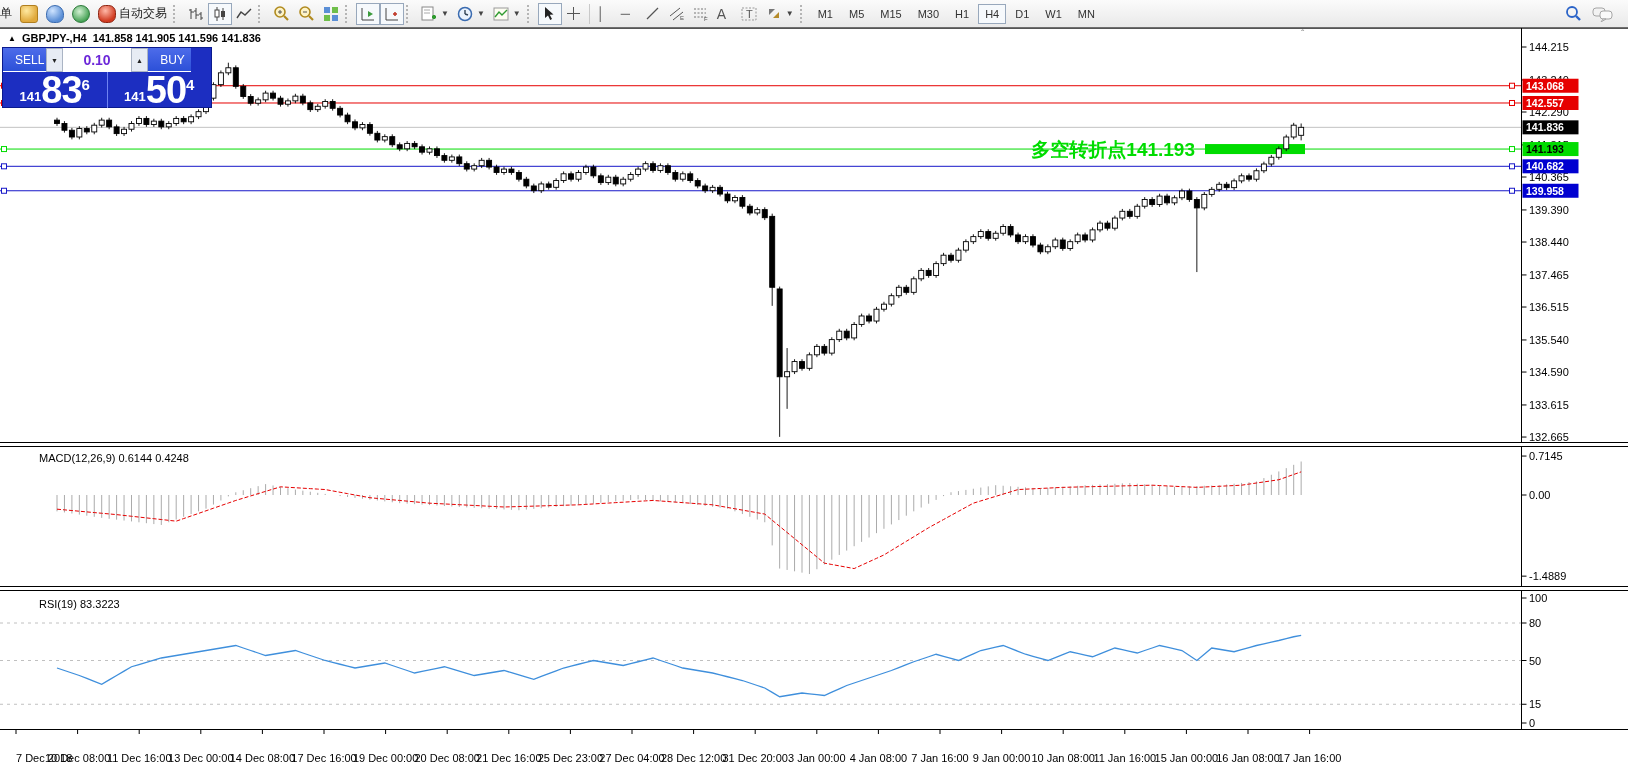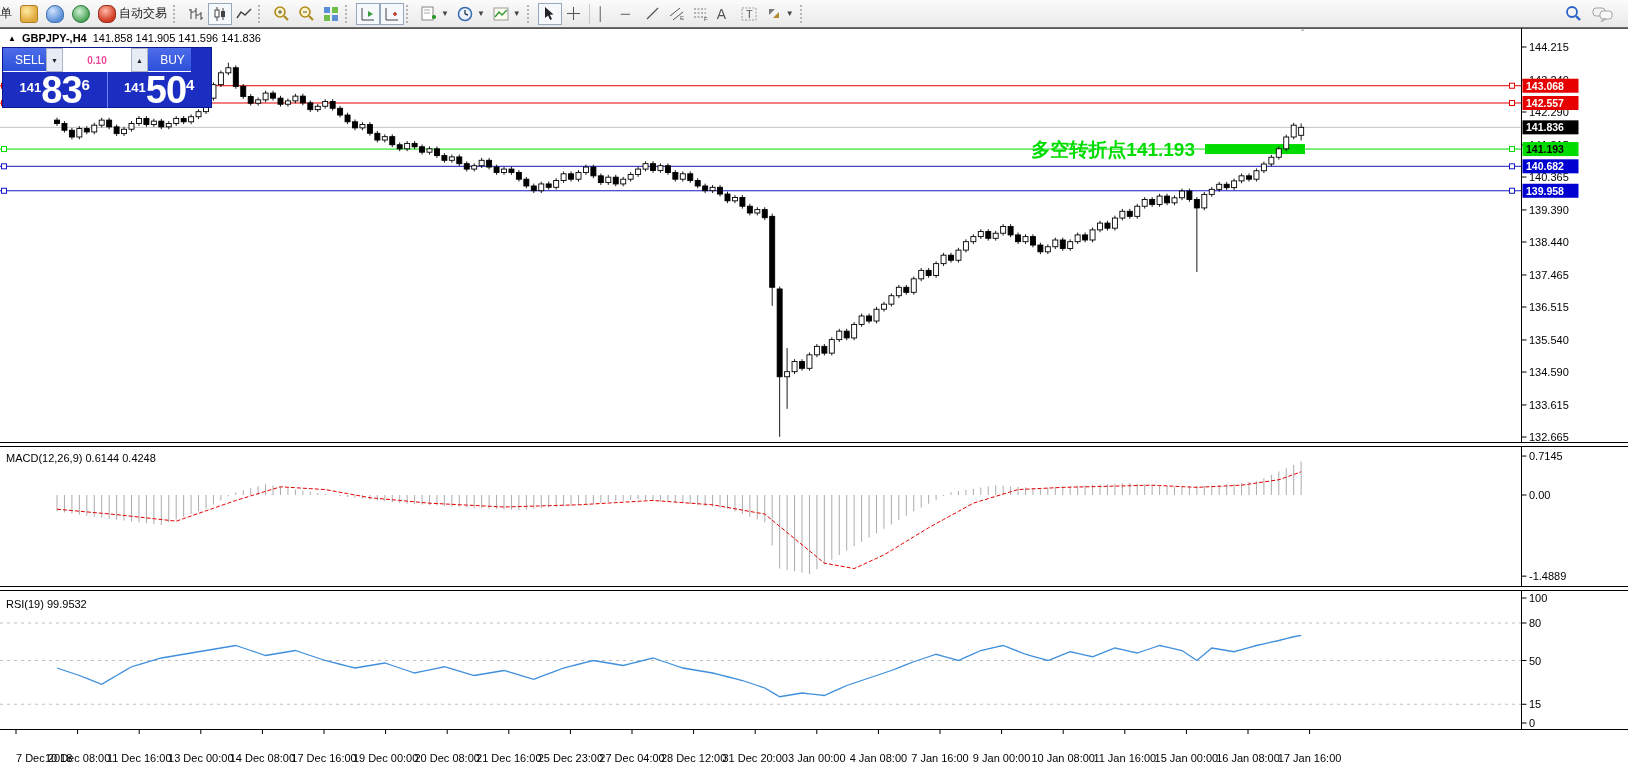--- a/index.html
+++ b/index.html
@@ -28,39 +28,39 @@
   .mi-gold{background:radial-gradient(circle at 35% 30%,#ffe9a0,#e0a93c 70%);border:1px solid #b07f20;}
   .mi-blue{background:radial-gradient(circle at 35% 30%,#cfe4ff,#5b8fd6 70%);border:1px solid #3a6bb0;border-radius:50% 50% 40% 40%;}
   .mi-globe{background:radial-gradient(circle at 40% 35%,#d2f0d2,#3f9e4f 75%);border:1px solid #2c7a3a;border-radius:50%;}
   .mi-red{background:radial-gradient(circle at 40% 30%,#ffb9a8,#d03a20 70%);border:1px solid #8f2410;border-radius:40%;}
   
   .chart-area{position:absolute;left:0;top:28px;width:1628px;height:747px;background:#fff;}
   .panel{position:absolute;left:0;width:1628px;}
   svg{display:block;font-family:"Liberation Sans",sans-serif;}
   .splitter{position:absolute;left:0;width:1628px;height:5px;background:#fff;
     border-top:1px solid #000;border-bottom:1px solid #000;box-sizing:border-box;cursor:row-resize;}
-  .pane-label{position:absolute;left:6px;font-size:11px;color:#000;white-space:pre;}
+  .pane-label{position:absolute;left:0;font-size:11px;color:#000;white-space:pre;padding-left:39px;}
   .chart-title{position:absolute;left:8px;top:4px;font-size:11px;font-weight:bold;color:#000;
     display:flex;align-items:center;gap:6px;}
   .collapse{font-size:8px;color:#000;}
   .shift-caret{position:absolute;left:1301px;top:1px;font-size:10px;color:#888;}
   
   .trade-panel{position:absolute;left:2px;top:19px;width:210px;height:61px;
     background:#1c2ec1;border:1px solid #0a1a8e;box-sizing:border-box;color:#fff;}
   .tp-top{display:flex;height:24px;}
   .tp-btn{width:43px;background:linear-gradient(#4d6cea,#2c50d8);border:none;border-bottom:1px solid #fff;
     color:#fff;font-size:12px;font-family:"Liberation Sans",sans-serif;padding-left:12px;}
   .tp-spin{width:17px;background:#e7ecf4;border:1px solid #aab4c4;box-sizing:border-box;
     font-size:7px;color:#222;display:flex;align-items:center;justify-content:center;}
-  .tp-lot{width:68px;background:#fff;color:#ec4899;font-size:10px;display:flex;
+  .tp-lot{width:68px;background:#fff;color:#6d28d9;font-size:14px;display:flex;
     align-items:center;justify-content:center;font-weight:bold;}
   .tp-prices{display:flex;height:36px;}
   .tp-half{flex:1;display:flex;align-items:flex-end;justify-content:center;padding-bottom:2px;}
   .tp-half.sell{border-right:1px solid #6f83f2;}
-  .p-sm{font-size:13px;font-weight:bold;line-height:1;margin-bottom:12px;}
+  .p-sm{font-size:13px;font-weight:bold;line-height:1;margin-bottom:3px;}
   .p-big{font-size:38px;font-weight:bold;line-height:0.85;letter-spacing:-1px;text-align:right;}
   .p-sup{font-size:15px;font-weight:bold;line-height:1;margin-bottom:14px;}
 </style>
 </head>
 <body>
 
 <div class="window">
 
   <div class="toolbar">
     <span class="tb-label">单</span>
@@ -259,20 +259,31 @@
         <span class="ic">
       <svg width="16" height="15">
             <polygon points="3,3 9,3 3,9" fill="#777"></polygon>
             <polygon points="13,12 7,12 13,6" fill="#b58b2a"></polygon>
           </svg>
         </span>
         <span class="dd">▼</span>
       </button>
 
     <span class="grip"></span>
+    <div id="tf-group" style="display:flex;gap:2px;">
+        <button class="tf-btn">M1</button>
+        <button class="tf-btn">M5</button>
+        <button class="tf-btn">M15</button>
+        <button class="tf-btn">M30</button>
+        <button class="tf-btn">H1</button>
+        <button class="tf-btn active">H4</button>
+        <button class="tf-btn">D1</button>
+        <button class="tf-btn">W1</button>
+        <button class="tf-btn">MN</button>
+      </div>
 
     <div class="tb-right">
       <span class="ic">
         <svg width="17" height="17">
             <circle cx="7" cy="7" r="5" fill="none" stroke="#2a63c8" stroke-width="1.8"></circle>
             <line x1="11" y1="11" x2="15" y2="15" stroke="#2a63c8" stroke-width="2.4"></line>
           </svg>
         </span>
       <span class="ic">
         <svg width="22" height="16">
@@ -681,21 +692,21 @@
           <rect x="1522.5" y="114.05293999999972" width="56" height="14" fill="#00dc00"></rect>
           <text x="1526" y="125.05293999999972" font-size="10.5" font-weight="bold" fill="#000000">141.193</text>
           <rect x="1522.5" y="131.30941000000053" width="56" height="14" fill="#0000d0"></rect>
           <text x="1526" y="142.30941000000053" font-size="10.5" font-weight="bold" fill="#ffffff">140.682</text>
           <rect x="1522.5" y="155.75889000000018" width="56" height="14" fill="#0000d0"></rect>
           <text x="1526" y="166.75889000000018" font-size="10.5" font-weight="bold" fill="#ffffff">139.958</text>
         </svg>
       <div class="chart-title">
         <span class="collapse">▲</span>
         <span>GBPJPY-,H4</span>
-        <span style="font-weight:normal;">141.858 141.905 141.596 141.836</span>
+        <span style="font-weight:bold;">141.858 141.905 141.596 141.836</span>
       </div>
       <div class="shift-caret">ˆ</div>
 
       <div class="trade-panel">
         <div class="tp-top">
           <button class="tp-btn">SELL</button>
           <div class="tp-spin">▼</div>
           <div class="tp-lot">0.10</div>
           <div class="tp-spin">▲</div>
           <button class="tp-btn">BUY</button>
@@ -912,21 +923,21 @@
           <line x1="1521.5" y1="32" x2="1526.5" y2="32" stroke="#000"></line>
           <text x="1529" y="36" font-size="11" fill="#000">80</text>
           <line x1="1521.5" y1="69.5" x2="1526.5" y2="69.5" stroke="#000"></line>
           <text x="1529" y="73.5" font-size="11" fill="#000">50</text>
           <line x1="1521.5" y1="113.25" x2="1526.5" y2="113.25" stroke="#000"></line>
           <text x="1529" y="117.25" font-size="11" fill="#000">15</text>
           <line x1="1521.5" y1="132" x2="1526.5" y2="132" stroke="#000"></line>
           <text x="1529" y="136" font-size="11" fill="#000">0</text>
           <polyline points="57,77 64.45,79.5 71.9,82 79.35,84.5 86.8,87.41666666666669 94.25,90.33333333333331 101.7,93.25 109.15,88.875 116.6,84.5 124.05,80.125 131.5,75.75 138.95,73.5625 146.4,71.375 153.85000000000002,69.1875 161.3,67 168.75,65.75 176.2,64.5 183.65,63.25 191.1,62 198.55,60.75 206,59.5 213.45000000000002,58.25 220.9,57 228.35,55.75 235.8,54.5 243.25,57 250.70000000000002,59.5 258.15,62 265.6,64.5 273.05,63.25 280.5,62 287.95000000000005,60.75 295.4,59.5 302.85,62 310.3,64.5 317.75,67 325.2,69.5 332.65000000000003,71.375 340.1,73.25 347.55,75.125 355,77 362.45,75.75 369.90000000000003,74.5 377.35,73.25 384.8,72 392.25,74.5 399.7,77 407.15000000000003,79.5 414.6,82 422.05,80.4375 429.5,78.875 436.95,77.3125 444.40000000000003,75.75 451.85,77.9375 459.3,80.125 466.75,82.3125 474.2,84.5 481.65000000000003,83.25 489.1,82 496.55,80.75 504,79.5 511.45,81.6875 518.9000000000001,83.875 526.35,86.0625 533.8,88.25 541.25,85.4375 548.7,82.625 556.1500000000001,79.8125 563.6,77 571.0500000000001,75.125 578.5,73.25 585.95,71.375 593.4,69.5 600.85,70.75 608.3000000000001,72 615.75,73.25 623.2,74.5 630.65,72.625 638.1,70.75 645.5500000000001,68.875 653,67 660.45,69.5 667.9,72 675.35,74.5 682.8000000000001,77 690.25,78.25 697.7,79.5 705.15,80.75 712.6,82 720.0500000000001,83.875 727.5,85.75 734.95,87.625 742.4,89.5 749.85,92 757.3000000000001,94.5 764.75,97 772.2,101.375 779.65,105.75 787.1,104.5 794.5500000000001,103.25 802,102 809.45,102.83333333333334 816.9,103.66666666666666 824.35,104.5 831.8000000000001,101.16666666666666 839.25,97.83333333333334 846.7,94.5 854.15,92 861.6,89.5 869.0500000000001,87 876.5,84.5 883.95,82 891.4,79.5 898.85,76.58333333333333 906.3000000000001,73.66666666666667 913.75,70.75 921.2,68.25 928.65,65.75 936.1,63.25 943.5500000000001,65.33333333333333 951,67.41666666666667 958.45,69.5 965.9,66.16666666666667 973.35,62.83333333333333 980.8000000000001,59.5 988.25,57.83333333333333 995.7,56.16666666666667 1003.15,54.5 1010.6,57.41666666666667 1018.0500000000001,60.33333333333333 1025.5,63.25 1032.95,65.33333333333333 1040.4,67.41666666666667 1047.85,69.5 1055.3000000000002,66.58333333333333 1062.75,63.66666666666667 1070.2,60.75 1077.65,62.41666666666667 1085.1000000000001,64.08333333333333 1092.55,65.75 1100,62.83333333333333 1107.45,59.91666666666667 1114.9,57 1122.3500000000001,58.66666666666667 1129.8,60.33333333333333 1137.25,62 1144.7,59.5 1152.15,57 1159.6000000000001,54.5 1167.05,56.16666666666667 1174.5,57.83333333333333 1181.95,59.5 1189.4,64.5 1196.8500000000001,69.5 1204.3,63.25 1211.75,57 1219.2,58.25 1226.65,59.5 1234.1000000000001,60.75 1241.55,58.66666666666667 1249,56.58333333333333 1256.45,54.5 1263.9,52.83333333333333 1271.3500000000001,51.16666666666666 1278.8,49.5 1286.25,47.625 1293.7,45.75 1301.15,44.300000000000004" fill="none" stroke="#3f8fdc" stroke-width="1.3"></polyline>
         </svg>
-      <div class="pane-label" style="top:7px;"><span>RSI(19)</span> <span>99.9532</span></div>
+      <div class="pane-label" style="top:7px;"><span>RSI(19)</span> <span>83.3223</span></div>
     </div>
 
     <div class="panel" style="top:701px;height:57px;">
       <svg id="time-svg" width="1628" height="46">
           <line x1="0" y1="0.5" x2="1628" y2="0.5" stroke="#000"></line>
           <line x1="16" y1="0" x2="16" y2="5" stroke="#000"></line>
           <text x="16" y="33" font-size="11" fill="#000" text-anchor="start">7 Dec 2018</text>
           <line x1="77.6" y1="0" x2="77.6" y2="5" stroke="#000"></line>
           <text x="77.6" y="33" font-size="11" fill="#000" text-anchor="middle">10 Dec 08:00</text>
           <line x1="139.2" y1="0" x2="139.2" y2="5" stroke="#000"></line>

